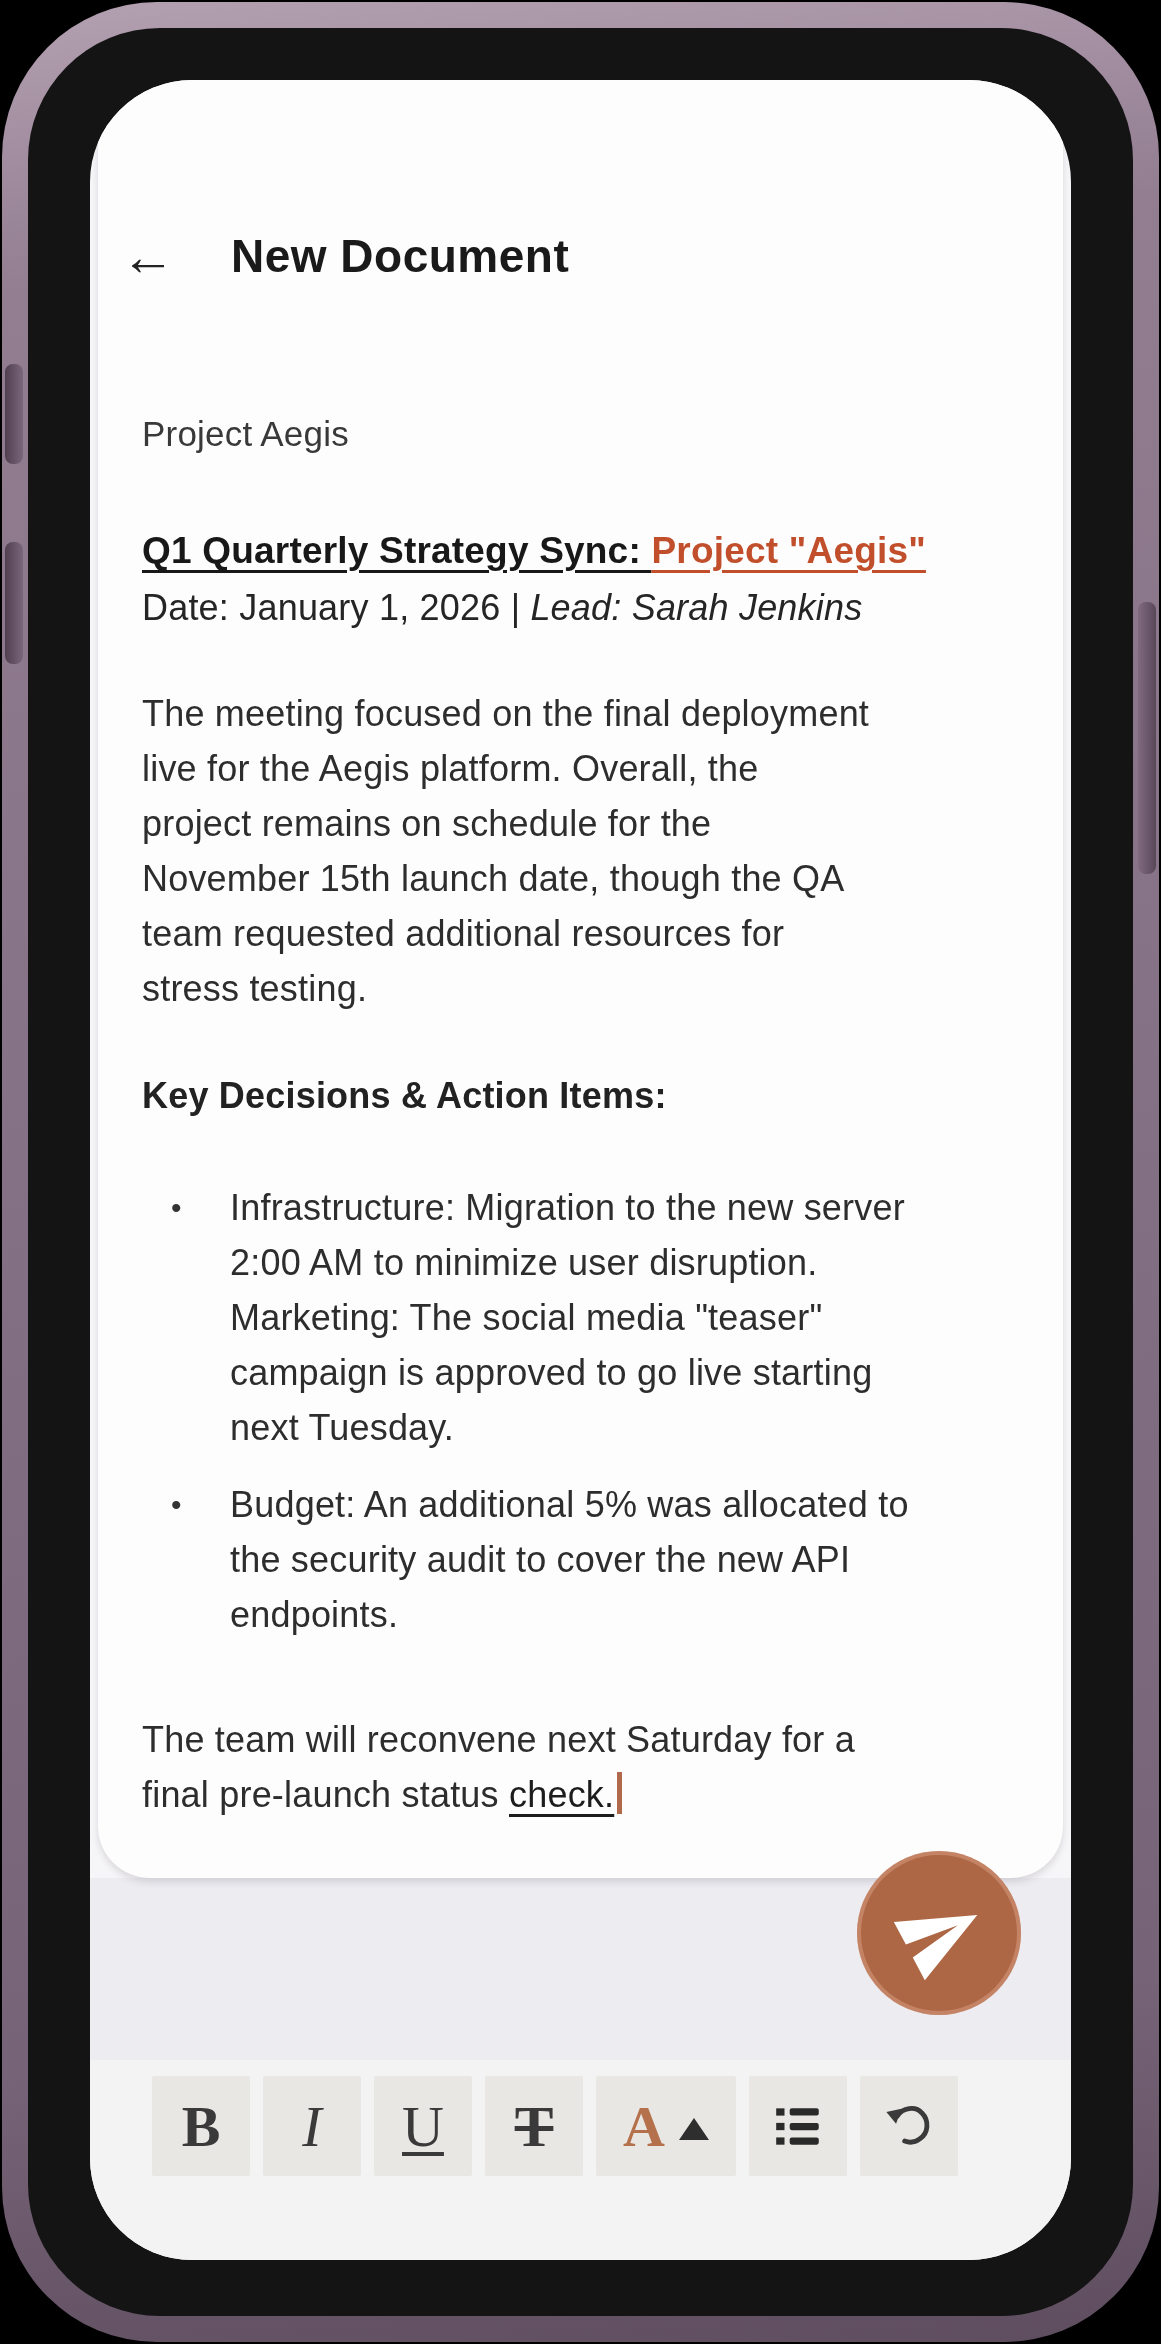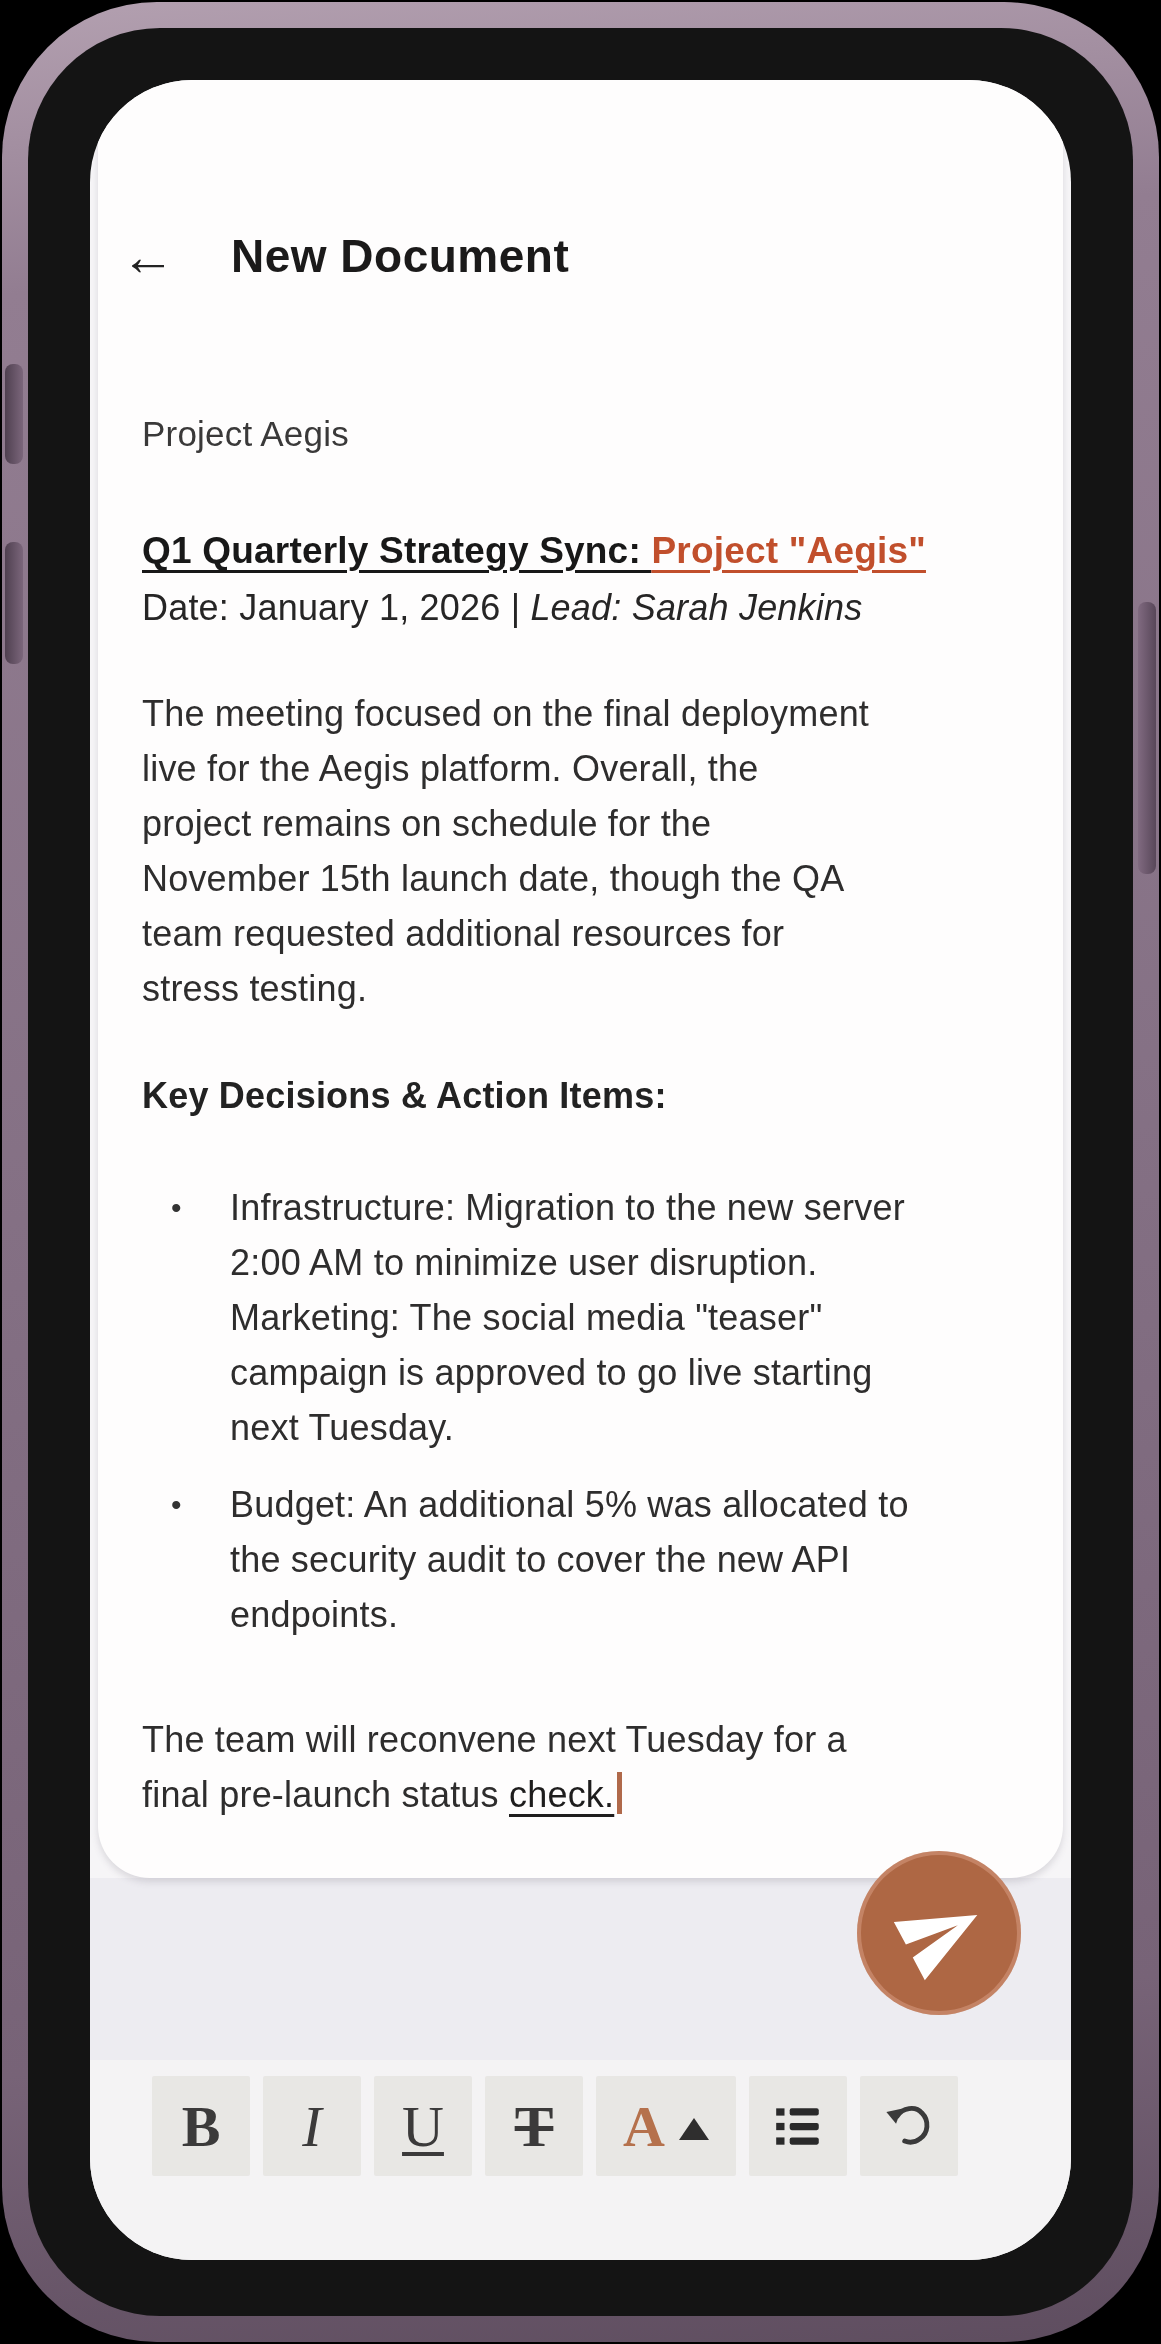--- a/index.html
+++ b/index.html
@@ -133,21 +133,21 @@
             <span class="dot">•</span>
             <span class="btext">
               <div class="line">Budget: An additional 5% was allocated to</div>
               <div class="line">the security audit to cover the new API</div>
               <div class="line">endpoints.</div>
             </span>
           </div>
         </div>
 
         <div class="doc doc-closing">
-          <div class="line">The team will reconvene next Tuesday for a</div>
+          <div class="line">The team will reconvene next Saturday for a</div>
           <div class="line">
             <span>final pre-launch status </span><span class="u-word">check.</span><span class="caret"></span>
           </div>
         </div>
 
       </div>
 
       <div class="fab">
         <svg width="88" height="88" viewBox="0 0 24 24">
           <path d="M2 21l21-9L2 3v7l15 2-15 2z" fill="#ffffff"></path>

